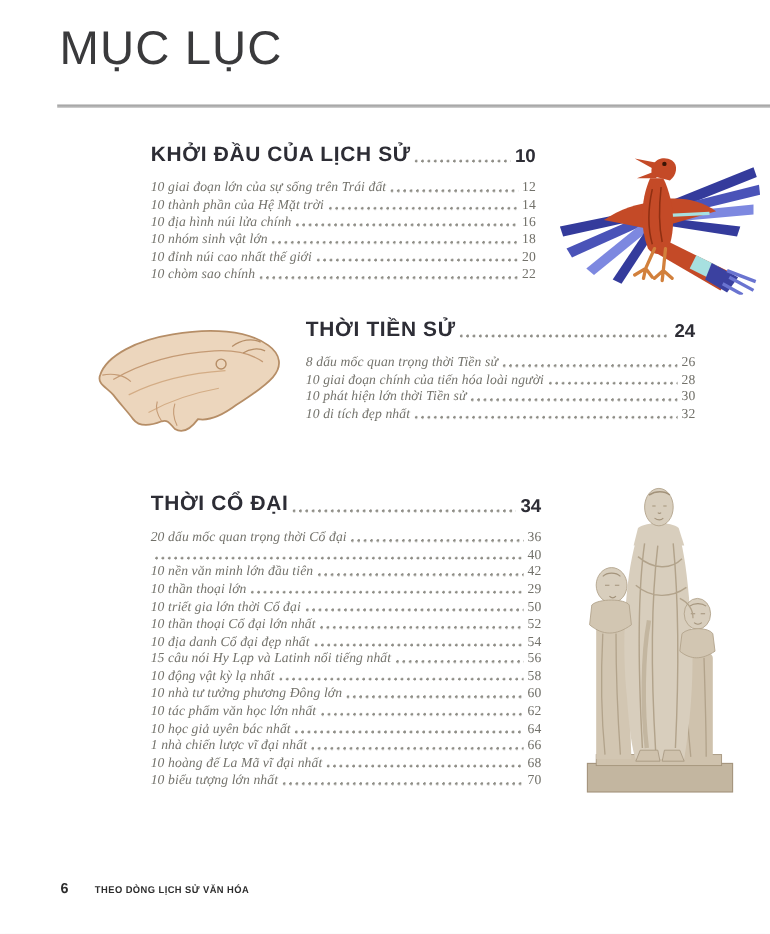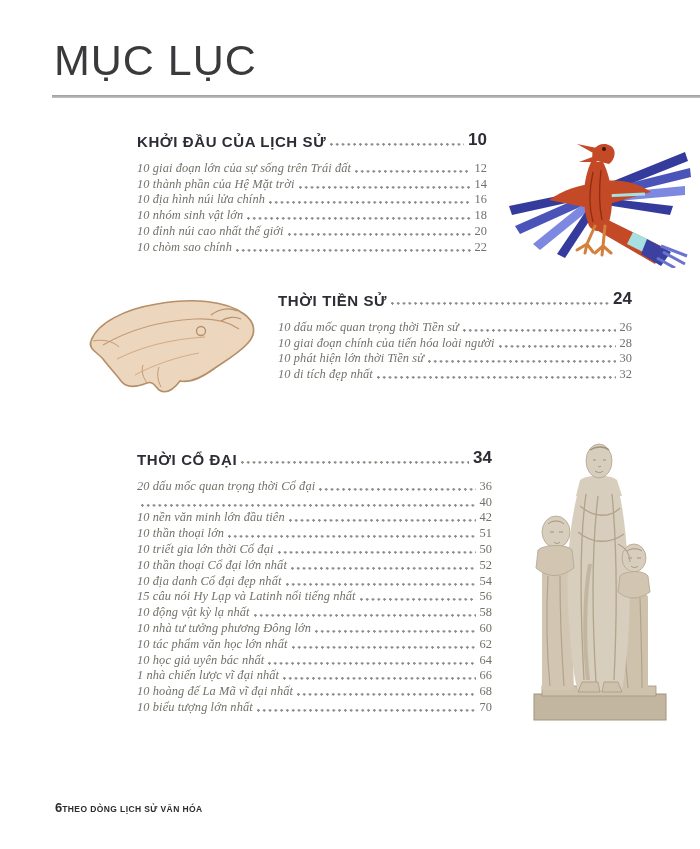--- a/index.html
+++ b/index.html
@@ -1,29 +1,29 @@
 <!DOCTYPE html>
 <html><head>
 <meta charset="utf-8">
 <style>
   html,body{margin:0;padding:0;}
   body{width:700px;height:849px;background:#f6f6f6;font-family:"Liberation Sans",sans-serif;}
   .page{position:relative;width:700px;height:849px;background:#ffffff;overflow:hidden;
         box-shadow:0 0 6px rgba(0,0,0,.15);}
 
   
-  .page-title{position:absolute;left:54px;top:36px;font-size:43px;font-weight:500;
+  .page-title{position:absolute;left:54px;top:20px;font-size:43px;font-weight:500;
               color:#3a3a3c;letter-spacing:1px;}
   .title-rule{position:absolute;left:52px;right:0;top:95px;height:3px;
               background:linear-gradient(#9d9d9d,#c2c2c2);}
 
   
   .toc-section{position:absolute;}
   .sec-head{display:flex;align-items:flex-end;margin-bottom:10px;}
-  .sec-title{font-size:15px;font-weight:bold;color:#2d2d35;letter-spacing:.6px;white-space:nowrap;}
+  .sec-title{font-size:19px;font-weight:bold;color:#2d2d35;letter-spacing:.6px;white-space:nowrap;}
   .sec-page{font-size:17px;font-weight:bold;color:#2d2d35;}
   .toc-row{display:flex;align-items:flex-end;height:15.8px;
            font-family:"Liberation Serif","DejaVu Serif",serif;}
   .toc-label{font-size:12.4px;color:#72716a;letter-spacing:.1px;white-space:nowrap;font-style:italic;}
   .toc-page{font-size:12.4px;color:#72716a;font-family:Liberation Serif, serif;}
   .leader{flex:1;align-self:flex-end;height:3px;margin:0 4px 3px 4px;
           background-image:radial-gradient(circle at 1.4px 1.4px,#8e8d86 1.1px,transparent 1.45px);
           background-size:5.8px 3px;background-repeat:repeat-x;}
   .sec-head .leader{margin-bottom:4px;}
 
@@ -34,21 +34,21 @@
   
   .illus{position:absolute;}
   #illus-bird{left:505px;top:132px;width:188px;height:136px;}
   #illus-artifact{left:83px;top:289px;width:180px;height:110px;}
   #illus-statue{left:520px;top:436px;width:160px;height:300px;}
   .illus svg{display:block;width:100%;height:100%;}
 
   
   .footer{position:absolute;left:55px;top:800px;display:flex;align-items:baseline;}
   .footer-num{font-size:13px;font-weight:bold;color:#2c2c2c;}
-  .footer-title{font-size:8.5px;font-weight:bold;color:#2c2c2c;
+  .footer-title{margin-left:24px;font-size:8.5px;font-weight:bold;color:#2c2c2c;
                 letter-spacing:.4px;transform:scaleY(1.05);}
 </style>
 </head>
 <body>
 
 <div class="page">
 
   <div class="page-title">MỤC LỤC</div>
   <div class="title-rule"></div>
 
@@ -127,21 +127,21 @@
   </div>
 
   <div class="toc-section" id="section-1">
     <div class="sec-head">
       <span class="sec-title">THỜI TIỀN SỬ</span>
       <span class="leader"></span>
       <span class="sec-page">24</span>
     </div>
     <div>
         <div class="toc-row">
-          <span class="toc-label">10 dấu mốc quan trọng thời Tiền sử</span>
+          <span class="toc-label">8 dấu mốc quan trọng thời Tiền sử</span>
           <span class="leader"></span>
           <span class="toc-page">26</span>
         </div>
         <div class="toc-row">
           <span class="toc-label">10 giai đoạn chính của tiến hóa loài người</span>
           <span class="leader"></span>
           <span class="toc-page">28</span>
         </div>
         <div class="toc-row">
           <span class="toc-label">10 phát hiện lớn thời Tiền sử</span>
@@ -188,21 +188,21 @@
           <span class="toc-page">40</span>
         </div>
         <div class="toc-row">
           <span class="toc-label">10 nền văn minh lớn đầu tiên</span>
           <span class="leader"></span>
           <span class="toc-page">42</span>
         </div>
         <div class="toc-row">
           <span class="toc-label">10 thần thoại lớn</span>
           <span class="leader"></span>
-          <span class="toc-page">51</span>
+          <span class="toc-page">29</span>
         </div>
         <div class="toc-row">
           <span class="toc-label">10 triết gia lớn thời Cổ đại</span>
           <span class="leader"></span>
           <span class="toc-page">50</span>
         </div>
         <div class="toc-row">
           <span class="toc-label">10 thần thoại Cổ đại lớn nhất</span>
           <span class="leader"></span>
           <span class="toc-page">52</span>

